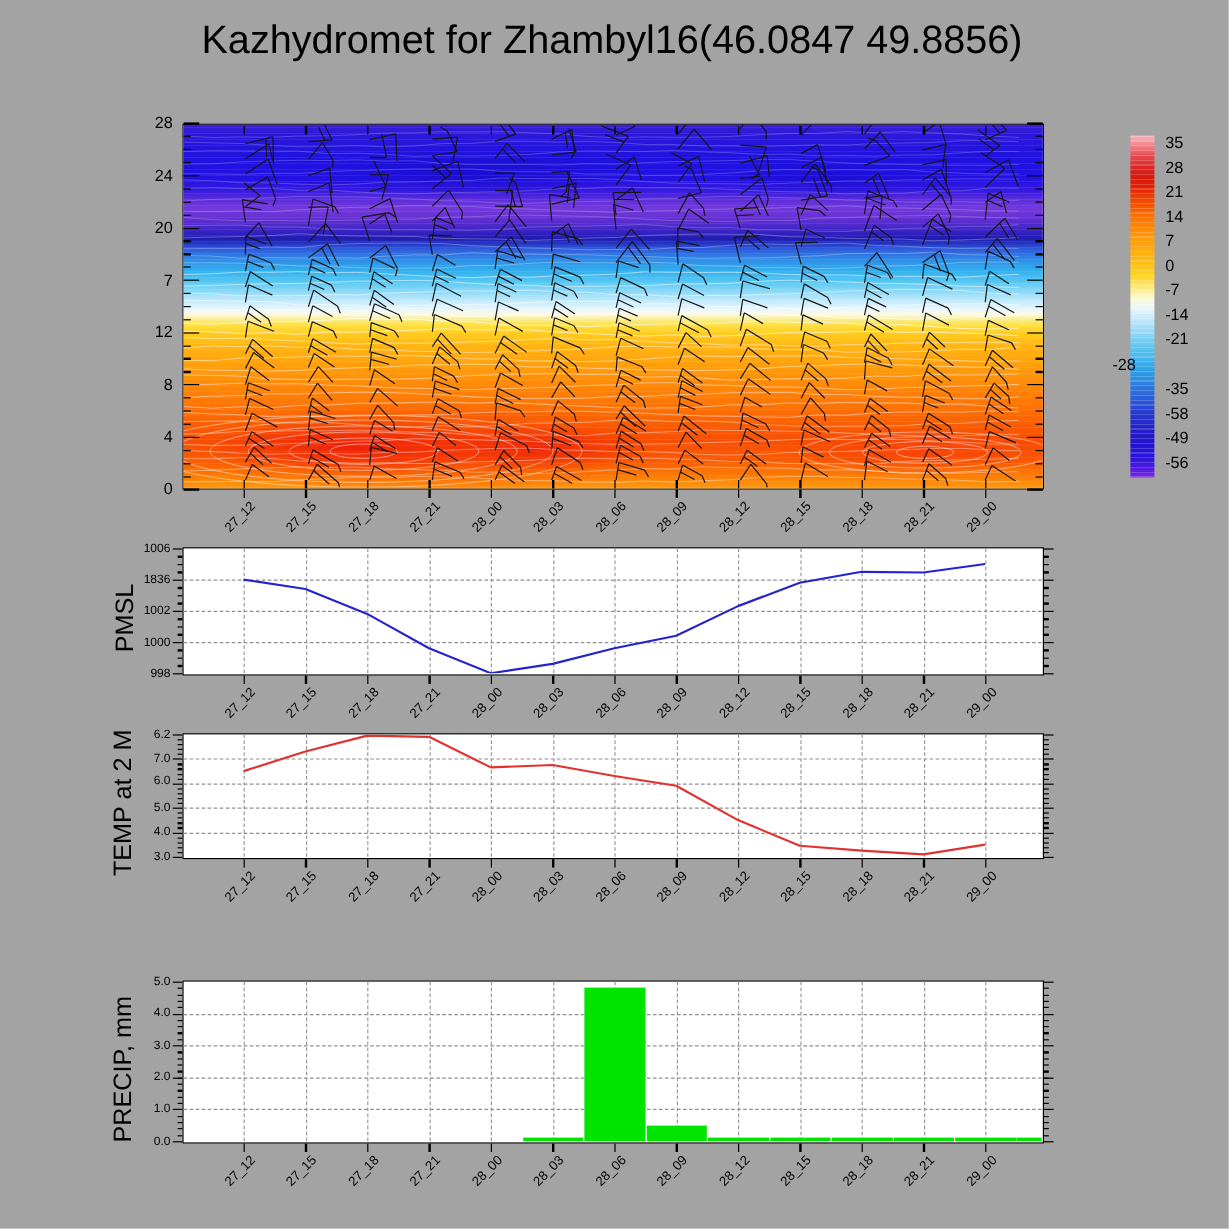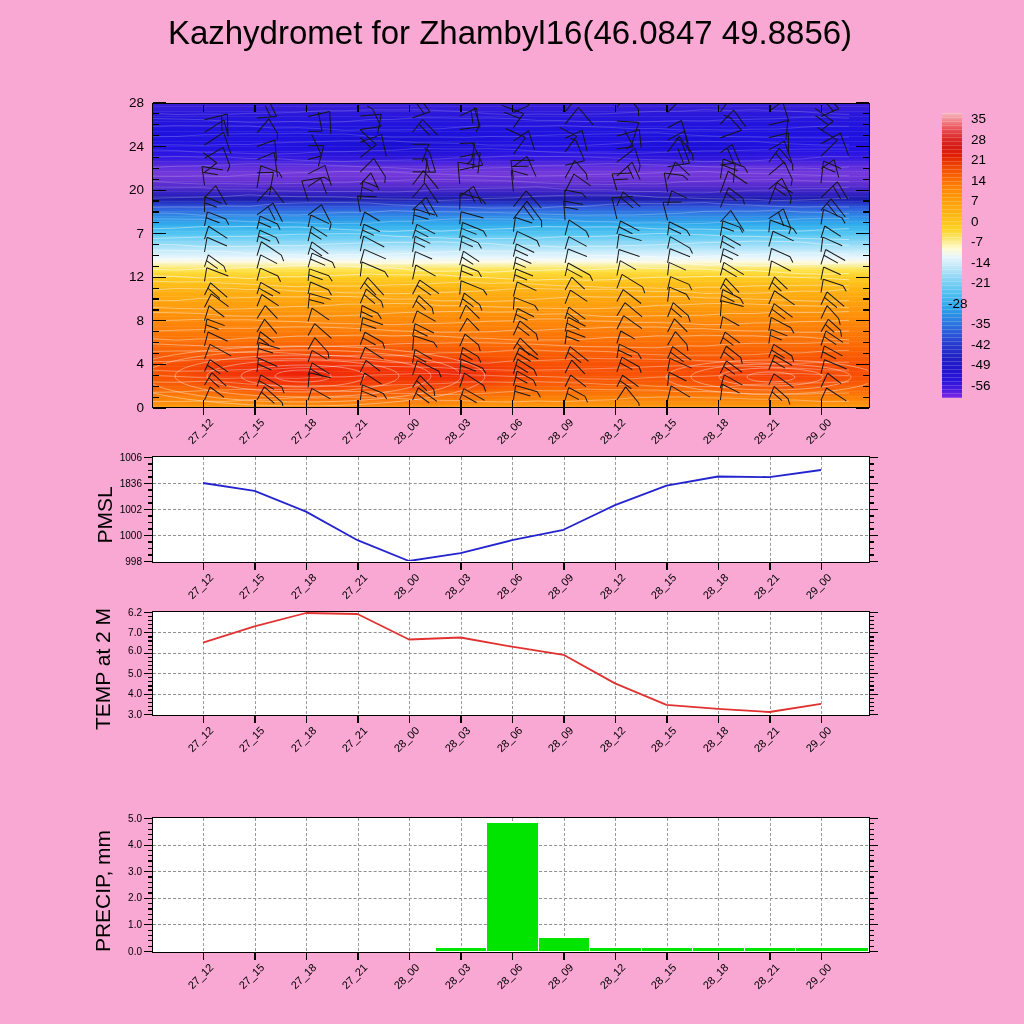--- a/index.html
+++ b/index.html
@@ -1,16 +1,16 @@
 <!DOCTYPE html>
 <html><head>
 <meta charset="utf-8">
 <style>
   html,body{margin:0;padding:0;background:#ffffff;}
-  .page{position:relative;width:1024px;height:1024px;background:#f9a8d4;
+  .page{position:relative;width:1024px;height:1024px;background:#a3a3a3;
         font-family:"Liberation Sans",sans-serif;color:#000;overflow:hidden;}
   .title{position:absolute;left:60px;top:14px;width:900px;text-align:center;
          font-size:33px;letter-spacing:0px;}
   .subtitle{position:absolute;left:152px;top:67px;width:606px;text-align:center;font-size:17px;}
   .panel{position:absolute;border:1.6px solid #000;box-sizing:border-box;background:#fff;}
   .ylab{position:absolute;font-size:21px;transform:rotate(-90deg);transform-origin:center;white-space:nowrap;}
   .ytick{position:absolute;font-size:10px;text-align:right;width:42px;height:12px;line-height:12px;}
   .ytickbig{position:absolute;font-size:13.5px;text-align:right;width:36px;height:15px;line-height:15px;}
   .cblab{position:absolute;font-size:13.5px;text-align:left;width:40px;height:15px;line-height:15px;}
   .xtick{position:absolute;font-size:11px;width:54px;height:13px;line-height:13px;text-align:right;
@@ -1172,23 +1172,23 @@
     <div class="xtick" style="left: 770.5px; top: 416px;">29_00</div>
     <div class="cblab" style="left: 971px; top: 111px;">35</div>
     <div class="cblab" style="left: 971px; top: 131.54px;">28</div>
     <div class="cblab" style="left: 971px; top: 152.08px;">21</div>
     <div class="cblab" style="left: 971px; top: 172.62px;">14</div>
     <div class="cblab" style="left: 971px; top: 193.16px;">7</div>
     <div class="cblab" style="left: 971px; top: 213.7px;">0</div>
     <div class="cblab" style="left: 971px; top: 234.24px;">-7</div>
     <div class="cblab" style="left: 971px; top: 254.78px;">-14</div>
     <div class="cblab" style="left: 971px; top: 275.32px;">-21</div>
-    <div class="cblab" style="left: 948px; top: 295.86px;">-28</div>
+    <div class="cblab" style="left: 927px; top: 295.86px;">-28</div>
     <div class="cblab" style="left: 971px; top: 316.4px;">-35</div>
-    <div class="cblab" style="left: 971px; top: 336.94px;">-42</div>
+    <div class="cblab" style="left: 971px; top: 336.94px;">-58</div>
     <div class="cblab" style="left: 971px; top: 357.48px;">-49</div>
     <div class="cblab" style="left: 971px; top: 378.02px;">-56</div>
     <div class="ytick" style="left: 100px; top: 555.5px;">998</div>
     <div class="tick" style="left: 144px; top: 560.9px; width: 8px; height: 1.2px;"></div>
     <div class="tick" style="left: 870px; top: 560.9px; width: 8px; height: 1.2px;"></div>
     <div class="ytick" style="left: 100px; top: 529.5px;">1000</div>
     <div class="tick" style="left: 144px; top: 534.9px; width: 8px; height: 1.2px;"></div>
     <div class="tick" style="left: 870px; top: 534.9px; width: 8px; height: 1.2px;"></div>
     <div class="ytick" style="left: 100px; top: 503.5px;">1002</div>
     <div class="tick" style="left: 144px; top: 508.9px; width: 8px; height: 1.2px;"></div>

